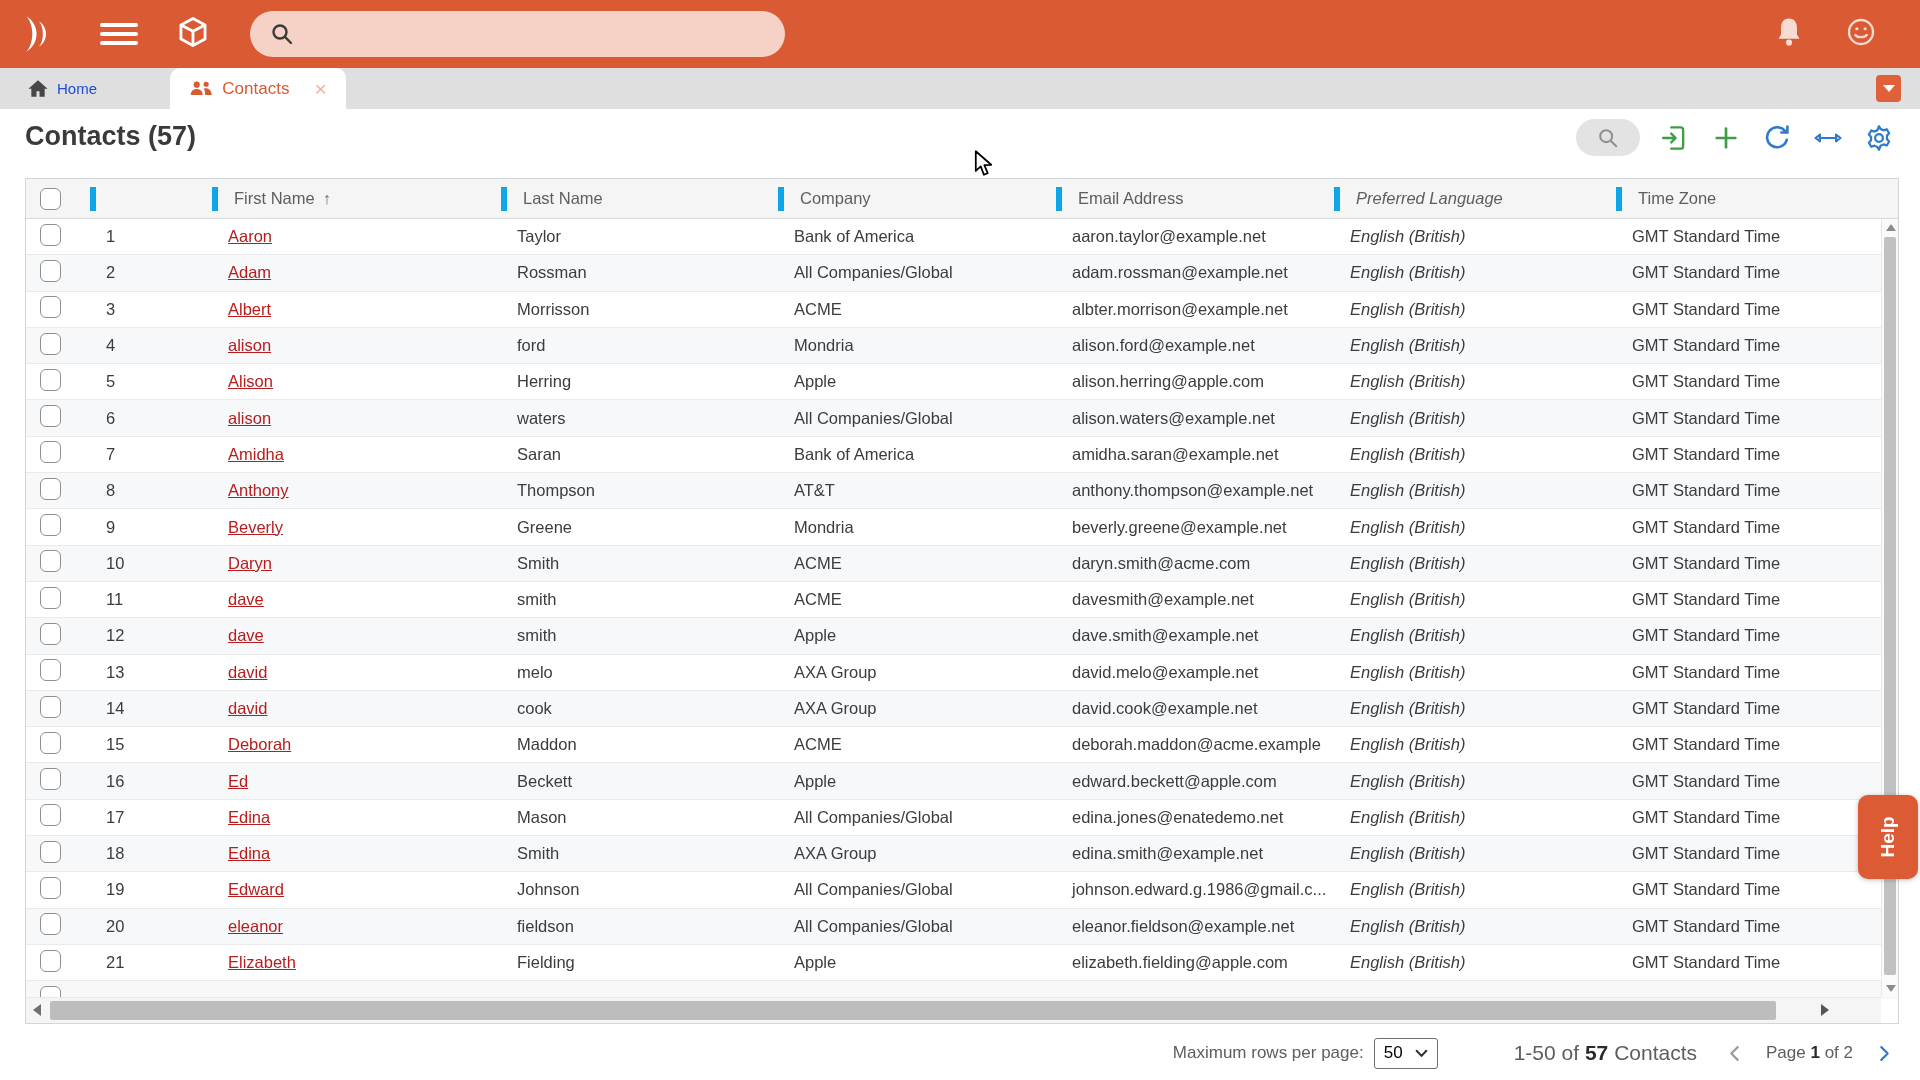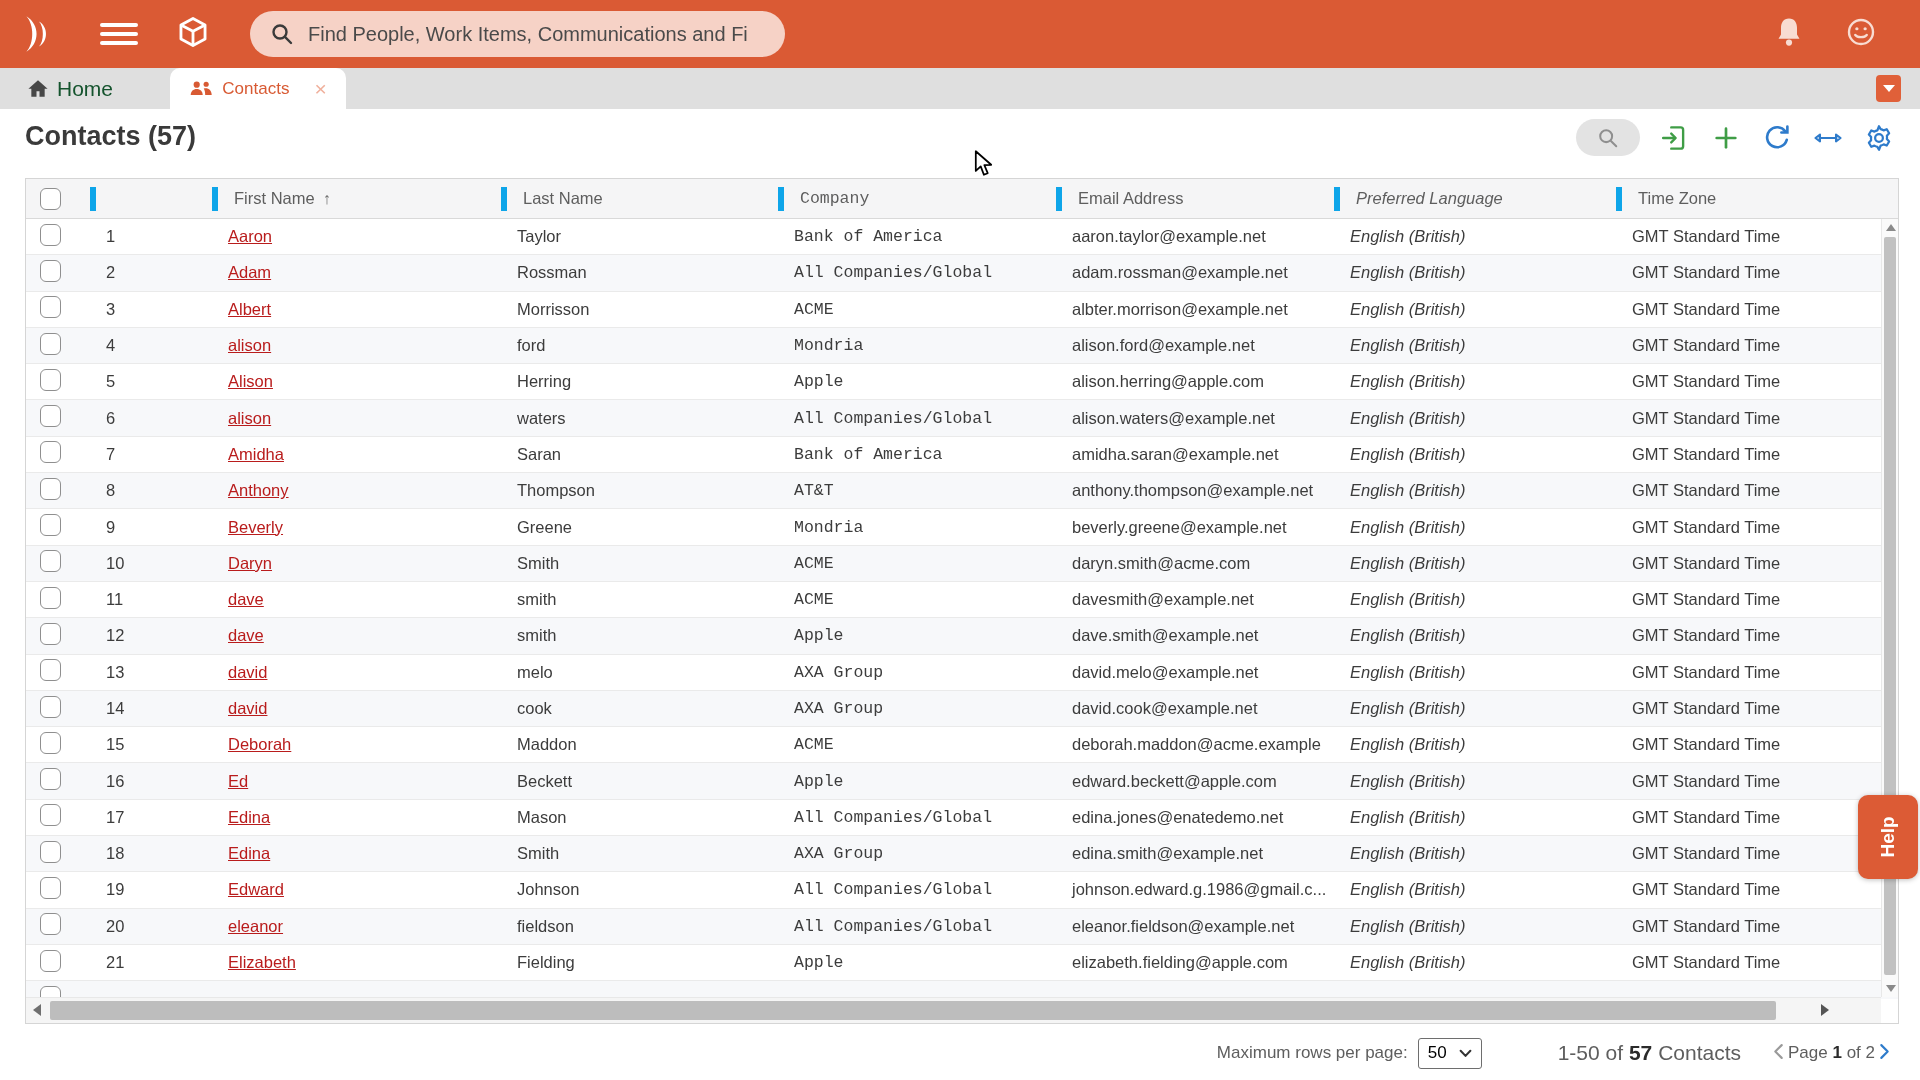--- a/index.html
+++ b/index.html
@@ -24,21 +24,21 @@
     display:flex; align-items:center; padding:0 20px; cursor:pointer; }
   .udot { width:14px; height:14px; border-radius:50%; background:#6CBE45; margin-right:12px; }
   .uname { color:#fff; font-size:20px; font-weight:600; }
   .ucaret { margin-left:16px; width:0; height:0; border-left:7px solid transparent;
     border-right:7px solid transparent; border-top:8px solid #fff; }
 
   
   .tabbar { position:absolute; left:0; top:68px; width:1920px; height:41px; background:#DFDFDF; }
   .tab-home { position:absolute; left:28px; top:0; height:41px; display:flex;
     align-items:center; gap:9px; cursor:pointer; }
-  .tab-home .tlabel { font-size:21px; color:#14532d; }
+  .tab-home .tlabel { font-size:15px; color:#1d4ed8; }
   .tab-contacts { position:absolute; left:170px; top:0; width:176px; height:41px;
     background:#fff; border-radius:10px 10px 0 0; display:flex; align-items:center;
     justify-content:center; gap:9px; cursor:pointer; }
   .tab-contacts .tlabel { font-size:17px; color:#D85A33; }
   .tab-x { color:#F0B09C; font-size:21px; line-height:21px; margin-left:16px; cursor:pointer; }
   .tab-ovf { position:absolute; right:19px; top:7px; width:25px; height:27px; background:#E06039;
     border-radius:4px; display:flex; align-items:center; justify-content:center; cursor:pointer; }
   .tab-ovf i { width:0; height:0; border-left:6px solid transparent; border-right:6px solid transparent;
     border-top:7px solid #fff; }
 
@@ -59,21 +59,21 @@
   .th.first { border-left:none; }
   .tbody { height:780px; overflow:hidden; }
   .trow { display:flex; height:36.3px; align-items:center; border-bottom:1px solid #EAEAEA;
     background:#fff; }
   .trow.alt { background:#F7F8FA; }
   .td { font-size:16.5px; color:#3C3C3C; padding-left:16px; white-space:nowrap; overflow:hidden; }
   .c-cb { width:64px; flex-shrink:0; padding-left:14px; }
   .c-num { width:122px; flex-shrink:0; }
   .c-first { width:289px; flex-shrink:0; }
   .c-last { width:277px; flex-shrink:0; }
-  .c-comp { width:278px; flex-shrink:0;font-family:Liberation Mono, monospace; }
+  .c-comp { width:278px; flex-shrink:0; }
   .c-email { width:278px; flex-shrink:0; }
   .c-lang { width:282px; flex-shrink:0;font-style:italic; }
   .c-tz { flex:1; }
   .cb { display:inline-block; width:21px; height:22px; border:1.6px solid #8F8F8F;
     border-radius:6px; background:#fff; cursor:pointer; }
   .namelink { color:#b91c1c; text-decoration:underline; cursor:pointer; }
   .sortarrow { color:#6E6E6E; font-size:16px; }
 
   
   .vscroll { position:absolute; right:0; top:40px; bottom:26px; width:17px; background:#FAFAFA;
@@ -95,21 +95,21 @@
 
   
   .pagebar { position:absolute; left:0; right:0; bottom:0; height:54px; background:#fff;
     display:flex; align-items:center; justify-content:flex-end; padding-right:30px;padding-left:44px; }
   .pg-label { font-size:17px; color:#5E5E5E; margin-right:10px; }
   .pg-select { width:64px; height:31px; border:1px solid #6E6E6E; border-radius:3px;
     display:flex; align-items:center; justify-content:space-between; padding:0 9px; cursor:pointer; }
   .pg-select span { font-size:17px; color:#000000; }
   .pg-range { margin-left:76px; font-size:21px; color:#5E5E5E; }
   .pg-range b { color:#2B2B2B; }
-  .pg-nav { margin-left:32px; display:flex; align-items:flex-start; gap:4px; }
+  .pg-nav { margin-left:32px; display:flex; align-items:center; gap:26px; }
   .pg-page { font-size:17px; color:#5E5E5E; }
   .pg-page b { color:#2B2B2B; }
   .chev { display:flex; align-items:center; cursor:pointer; }
 
   
   .helptab { position:absolute; right:2px; top:795px; width:60px; height:84px; background:#DC5B35;
     border-radius:10px; display:flex; align-items:center; justify-content:center;
     box-shadow:0 1px 5px rgba(0,0,0,.25); cursor:pointer; }
   .helptab span { transform:rotate(-90deg); color:#fff; font-size:19px; font-weight:700; }
 
@@ -135,21 +135,20 @@
       <path d="M12 2.5 L20.5 7 v10 L12 21.5 L3.5 17 V7 Z"></path>
       <path d="M3.5 7 L12 11.5 L20.5 7"></path>
       <path d="M12 11.5 V21.5"></path>
     </svg>
   </div>
   <div class="gsearch">
     <svg width="24" height="24" viewBox="0 0 24 24" fill="none" stroke="#3A3A3A" stroke-width="2.4" stroke-linecap="round">
       <circle cx="10" cy="10" r="6.5"></circle>
         <line x1="15.2" y1="15.2" x2="21" y2="21"></line>
     </svg>
-    <span class="ph">Find People, Work Items, Communications and Fi</span>
   </div>
   <div class="tspacer"></div>
   <div class="bell">
     <svg width="30" height="32" viewBox="0 0 24 26" fill="#F8DCD2">
       <path d="M12 2 C7.5 2 5.5 5.5 5.5 9.5 L5.5 15 L3.5 18.5 H20.5 L18.5 15 V9.5 C18.5 5.5 16.5 2 12 2 Z"></path>
       <circle cx="12" cy="21.6" r="2.5"></circle>
     </svg>
   </div>
   <div class="smiley">
     <svg width="30" height="30" viewBox="0 0 24 24" fill="none" stroke="#F8DCD2" stroke-width="1.9">

